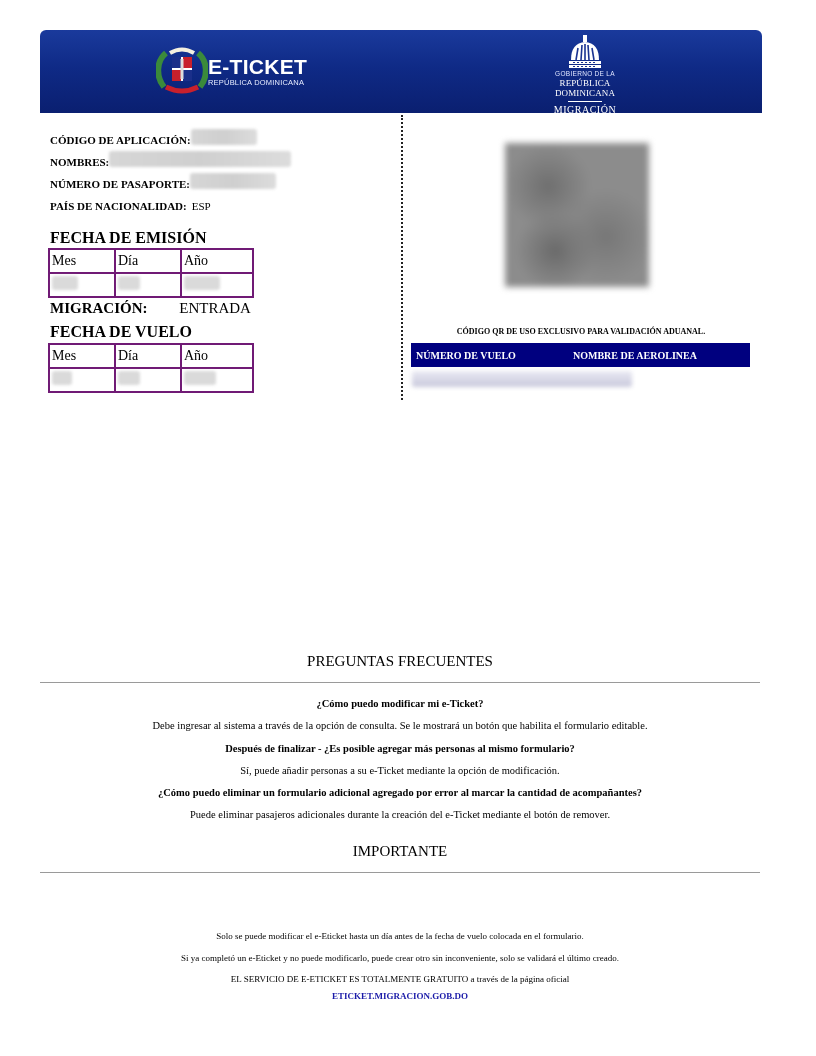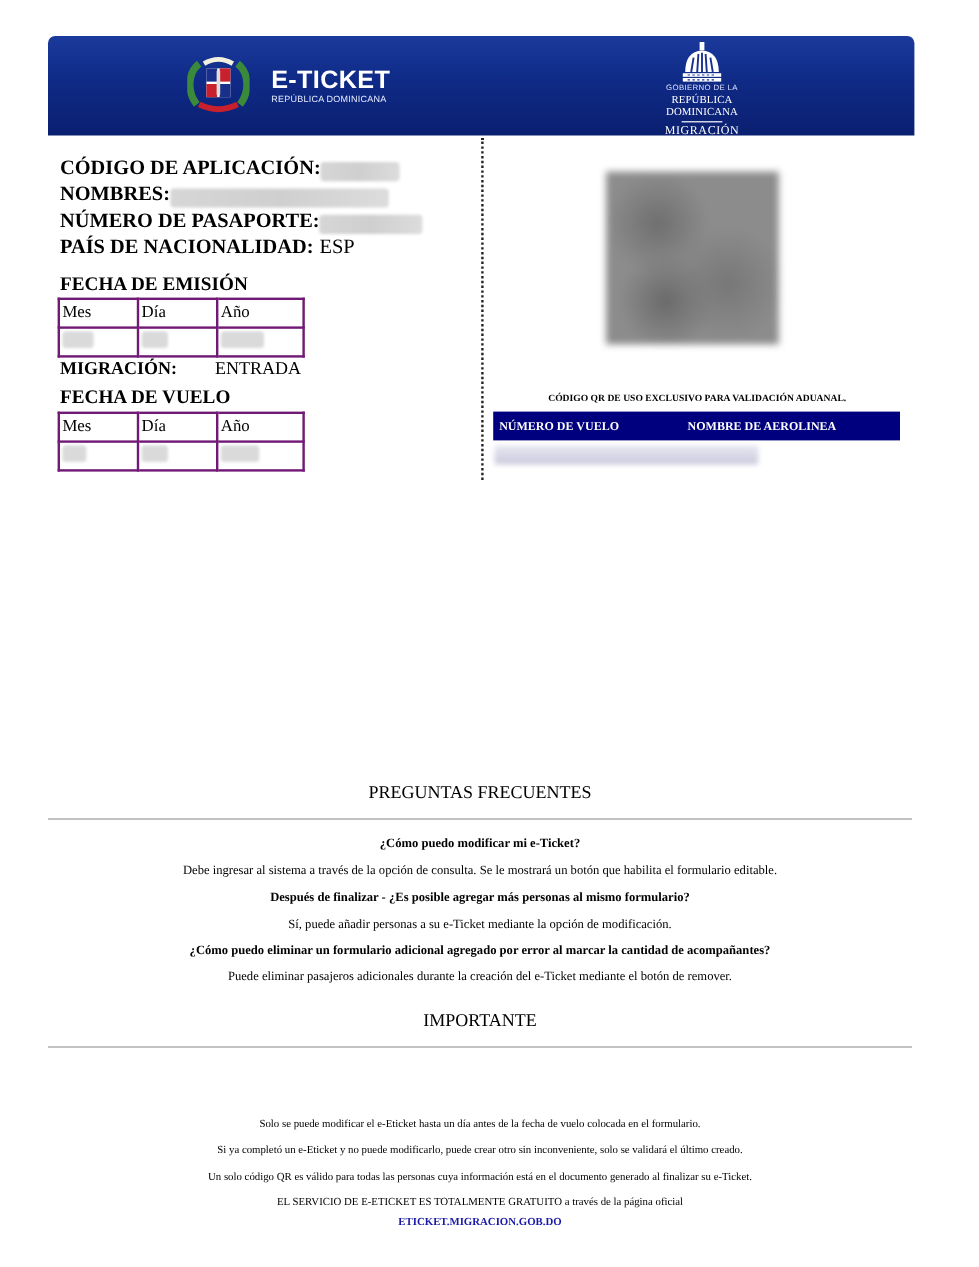--- a/index.html
+++ b/index.html
@@ -4,38 +4,38 @@
 <style>
   html, body { margin: 0; padding: 0; background: #ffffff; }
   body { width: 816px; height: 1056px; position: relative; overflow: hidden;
          font-family: "Liberation Serif", "DejaVu Serif", serif; color: #000; }
 
   .header { position: absolute; left: 40px; top: 30px; width: 722px; height: 83px;
             border-radius: 6px 6px 0 0;
             background: linear-gradient(to bottom, #1a3a9c 0%, #0f2a86 45%, #0a1f70 100%); }
   .brand { position: absolute; left: 116px; top: 12px; height: 58px; display: flex; align-items: center; }
   .crest { width: 52px; height: 56px; position: relative; }
-  .brand-text { margin-left: 18px; color: #fff; }
+  .brand-text { margin-left: 0; color: #fff; }
   .brand-title { font-family: "Liberation Sans", "DejaVu Sans", sans-serif; font-weight: bold;
                  font-size: 21px; letter-spacing: 0.3px; line-height: 22px; }
   .brand-sub { font-family: "Liberation Sans", "DejaVu Sans", sans-serif; font-size: 7.5px;
                letter-spacing: 0.2px; line-height: 9px; color: #e6ebff; }
 
   .gov { position: absolute; left: 490px; top: 4px; width: 110px; text-align: center; color: #fff; }
   .dome { width: 40px; height: 36px; margin: 0 auto; }
   .gov-line1 { font-family: "Liberation Sans", "DejaVu Sans", sans-serif; font-size: 6.5px; line-height: 8px; letter-spacing: 0.3px; color: #dfe5ff; }
   .gov-line2 { font-size: 9px; line-height: 10px; letter-spacing: 0.1px; }
   .gov-rule { width: 34px; height: 1px; background: #fff; margin: 3px auto 2px; }
   .gov-line3 { font-size: 10px; line-height: 12px; letter-spacing: 0.5px; }
 
   .divider { position: absolute; left: 401px; top: 115px; height: 285px; width: 0;
              border-left: 2px dotted #222; }
 
   .info { position: absolute; left: 50px; top: 129px; }
-  .info-row { font-size: 17px; line-height: 22px; white-space: nowrap; display: flex; align-items: flex-end; }
+  .info-row { font-size: 11px; line-height: 22px; white-space: nowrap; display: flex; align-items: flex-start; }
   .info-row .lbl { font-weight: bold; }
   .redact { display: inline-block; height: 16px; border-radius: 3px;
             background: linear-gradient(to right, #d6d6d6, #cfcfcf 50%, #dcdcdc);
             filter: blur(1.5px); }
 
   .sec-title { position: absolute; left: 50px; font-size: 16px; font-weight: bold; }
   table.date { position: absolute; left: 48px; border-collapse: collapse; }
   table.date td { border: 2px solid #701a75; width: 50px; height: 22px; padding: 0 12px 0 2px;
                   font-size: 14px; vertical-align: middle; }
   table.date td.c3 { width: 56px; }
@@ -185,16 +185,15 @@
   <div>Sí, puede añadir personas a su e-Ticket mediante la opción de modificación.</div>
   <div class="q">¿Cómo puedo eliminar un formulario adicional agregado por error al marcar la cantidad de acompañantes?</div>
   <div>Puede eliminar pasajeros adicionales durante la creación del e-Ticket mediante el botón de remover.</div>
 </div>
 
 <div class="section-h" style="top:843px">IMPORTANTE</div>
 <div class="hr" style="top:872px"></div>
 <div class="imp" style="top:885px">
   <div>Solo se puede modificar el e-Eticket hasta un día antes de la fecha de vuelo colocada en el formulario.</div>
   <div>Si ya completó un e-Eticket y no puede modificarlo, puede crear otro sin inconveniente, solo se validará el último creado.</div>
-  <div>Un solo código QR es válido para todas las personas cuya información está en el documento generado al finalizar su e-Ticket.</div>
   <div style="line-height:20px">EL SERVICIO DE E-ETICKET ES TOTALMENTE GRATUITO a través de la página oficial</div>
   <div class="link" style="line-height:14px">ETICKET.MIGRACION.GOB.DO</div>
 </div>
 
 </body></html>

